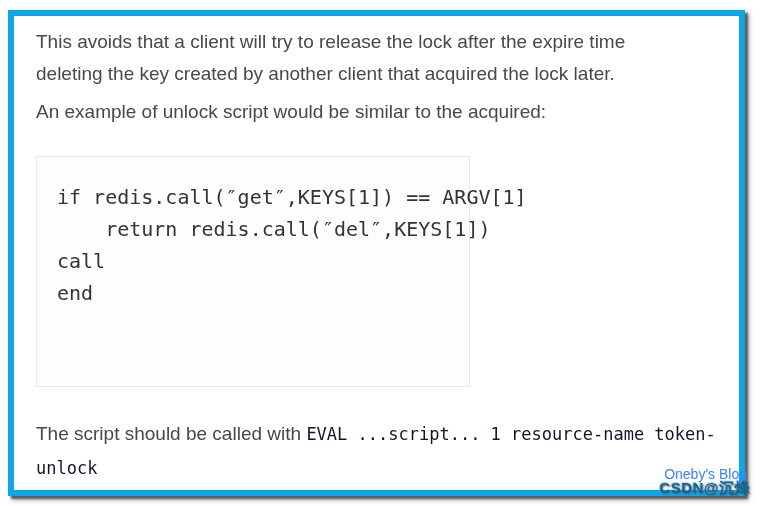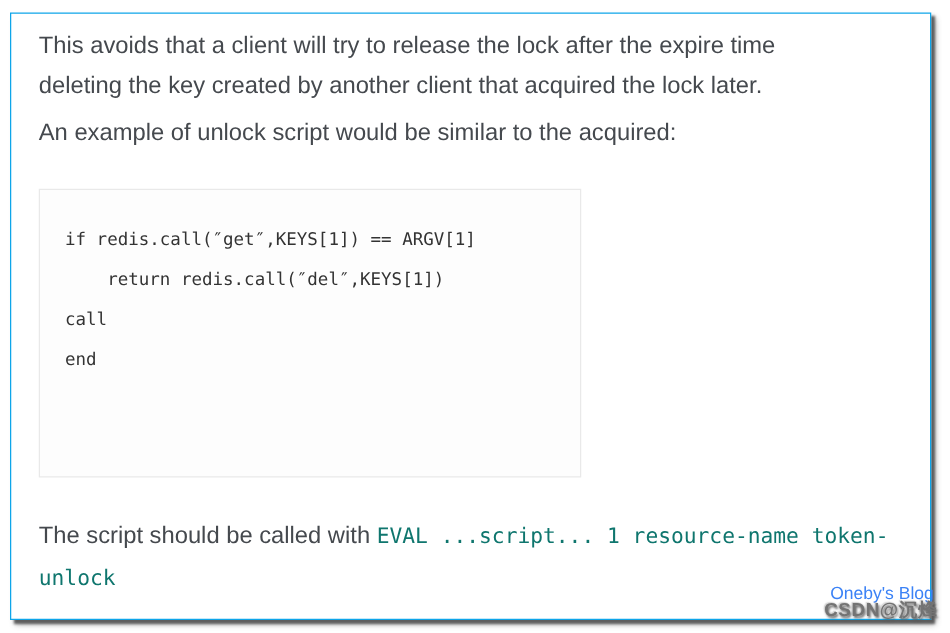--- a/index.html
+++ b/index.html
@@ -13,21 +13,21 @@
     position: relative;
     width: 760px; height: 506px;
     background: #ffffff;
   }
   
   .card {
     position: absolute;
     left: 8px; top: 10px;
     width: 737px; height: 486px;
     background: #ffffff;
-    border: 1px solid #0ea5e9;
+    border: 6px solid #0ea5e9;
     box-shadow: 3px 3px 2px #5d5d5d, 4px 4px 5px rgba(90,90,90,0.45);
     box-sizing: border-box;
     padding: 10px 18px 0 22px;
     overflow: hidden;
   }
   .para {
     color: #45494e;
     font-size: 19px;
     line-height: 32px;
     margin: 0;
@@ -35,48 +35,48 @@
   .para-line { white-space: nowrap; }
   .p2 { margin-top: 6px; }
   .code-block {
     margin-top: 28px;
     width: 434px; height: 231px;
     box-sizing: border-box;
     background: #fdfdfd;
     border: 1px solid #e9e9e9;
     padding: 24px 0 0 20px;
     font-family: "DejaVu Sans Mono", monospace;
-    font-size: 14px;
+    font-size: 20px;
     line-height: 32px;
     color: #333333;
   }
   .code-line { white-space: pre; }
   .p3 {
     margin-top: 30px;
     color: #45494e;
     font-size: 19px;
     line-height: 33px;
   }
   .inline-code {
     font-family: "DejaVu Sans Mono", monospace;
     font-size: 17px;
-    color: #0f766e;
+    color: #0f172a;
     white-space: pre;
   }
   .watermark-blog {
     position: absolute;
     right: 13px; top: 466px;
     color: #3b82f6;
     font-size: 14px;
     z-index: 5;
   }
   .watermark-csdn {
     position: absolute;
     right: 10px; top: 479px;
-    color: #737373;
+    color: #0369a1;
     font-size: 15px;
     font-weight: bold;
     text-shadow: 1px 1px 2px rgba(90,90,90,0.95), -1px -1px 1px rgba(140,140,140,0.4);
     z-index: 6;
     letter-spacing: 0.5px;
   }
 </style>
 </head>
 <body>
 

